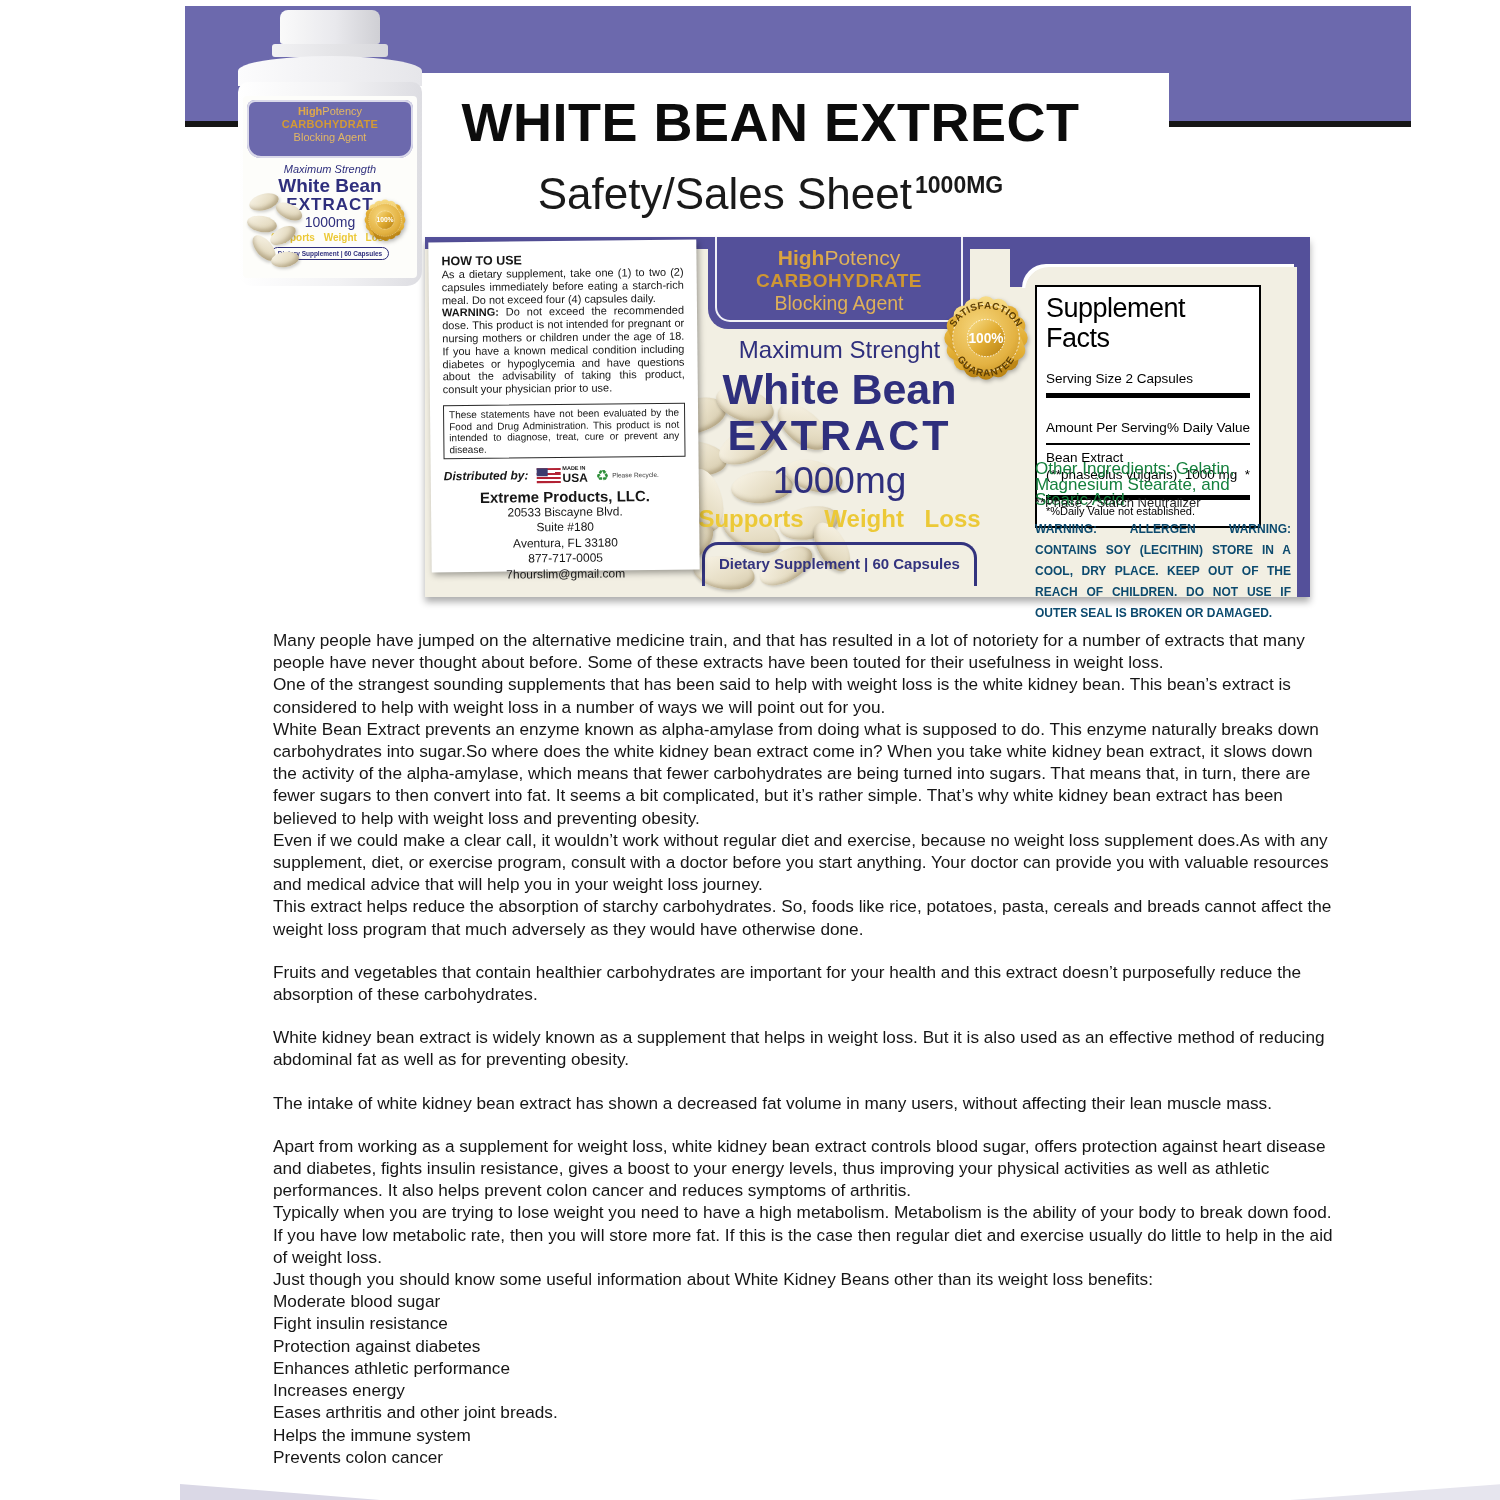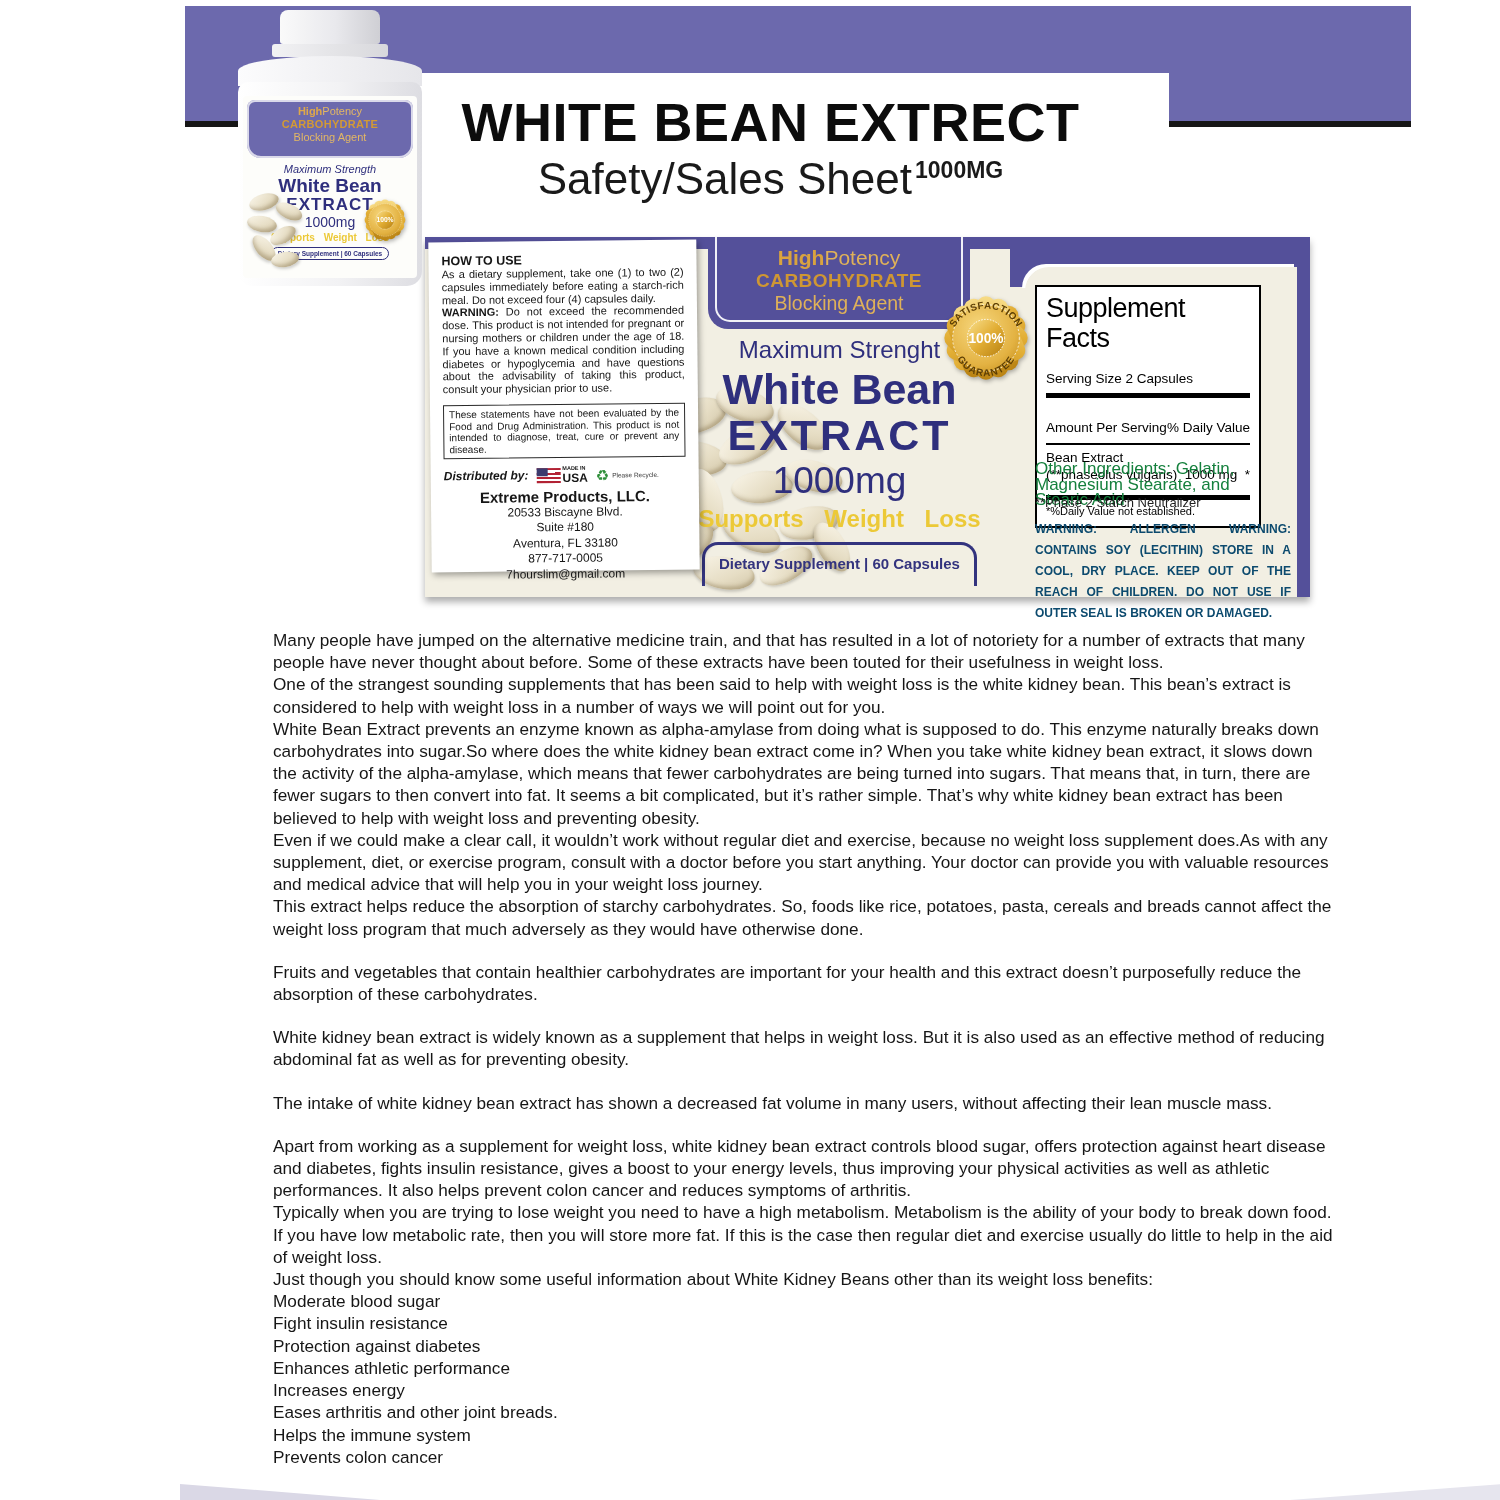--- a/index.html
+++ b/index.html
@@ -9,21 +9,21 @@
     font-family:"Liberation Sans","DejaVu Sans",sans-serif; overflow:hidden; color:#161616;
   }
   .abs { position:absolute; }
 
   
   .header-band { left:185px; top:6px; width:1226px; height:121px;
     background:#6c69ad; border-bottom:6px solid #161616; z-index:0; }
   .title-box { left:372px; top:73px; width:797px; height:157px; background:#ffffff;
     text-align:center; z-index:1; }
   .main-title { margin-top:18px; font-size:54px; font-weight:bold; color:#0c0c0c; letter-spacing:0.5px; }
-  .subtitle-row { margin-top:1px; font-size:44px; color:#1a1a1a; }
+  .subtitle-row { margin-top:16px; font-size:44px; color:#1a1a1a; }
   .dose-sup { position:relative; top:-16px; font-size:23px; font-weight:bold; margin-left:3px; }
 
   
   .bottle { left:236px; top:10px; width:188px; height:278px; z-index:3; }
   .cap { left:44px; top:0; width:100px; height:34px; border-radius:8px 8px 3px 3px;
     background:linear-gradient(90deg,#fafafa 0%,#e9e9ed 55%,#cfcfd4 100%); }
   .cap-lip { left:36px; top:34px; width:116px; height:13px; border-radius:3px;
     background:linear-gradient(90deg,#f2f2f4,#d8d8dc); }
   .shoulder { left:2px; top:46px; width:184px; height:30px; border-radius:50% 50% 0 0;
     background:linear-gradient(90deg,#fcfcfd,#e6e6ea); }

